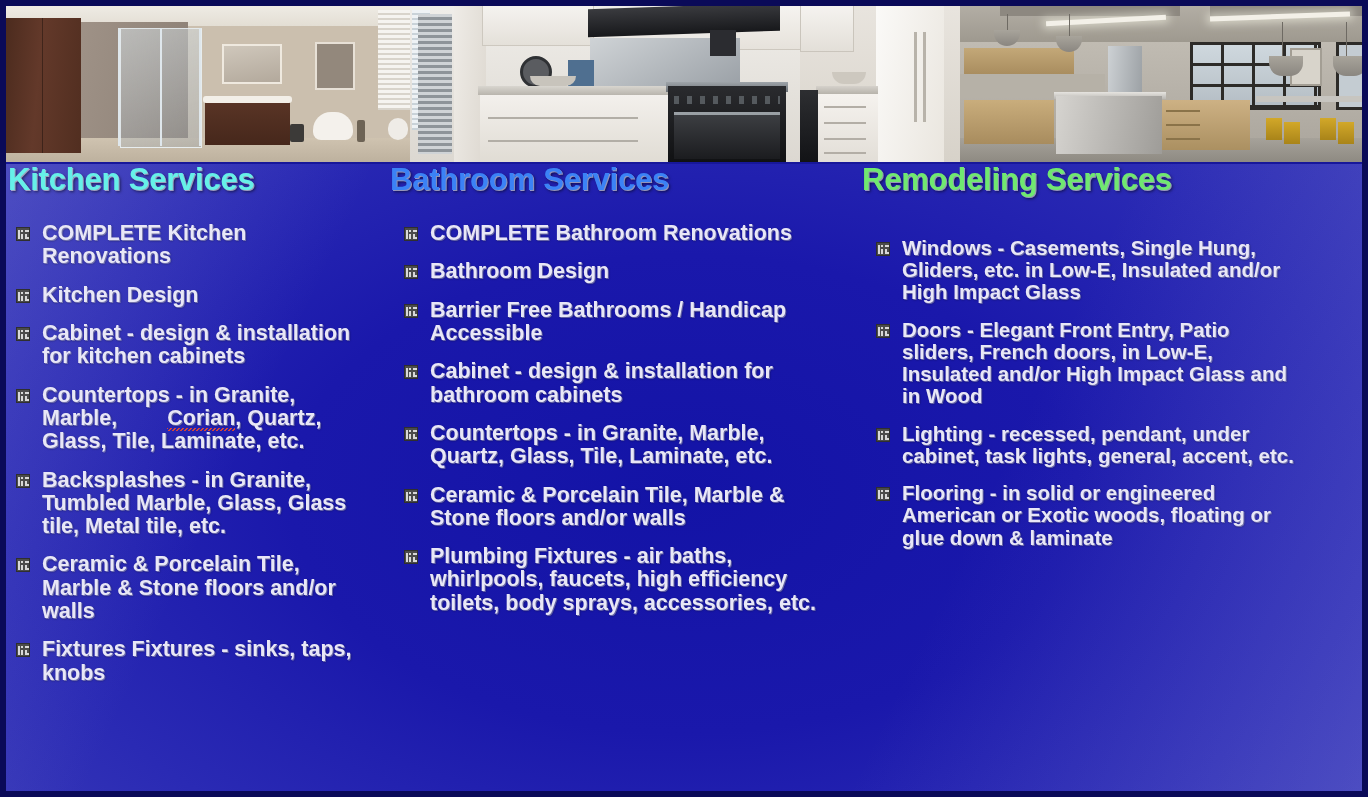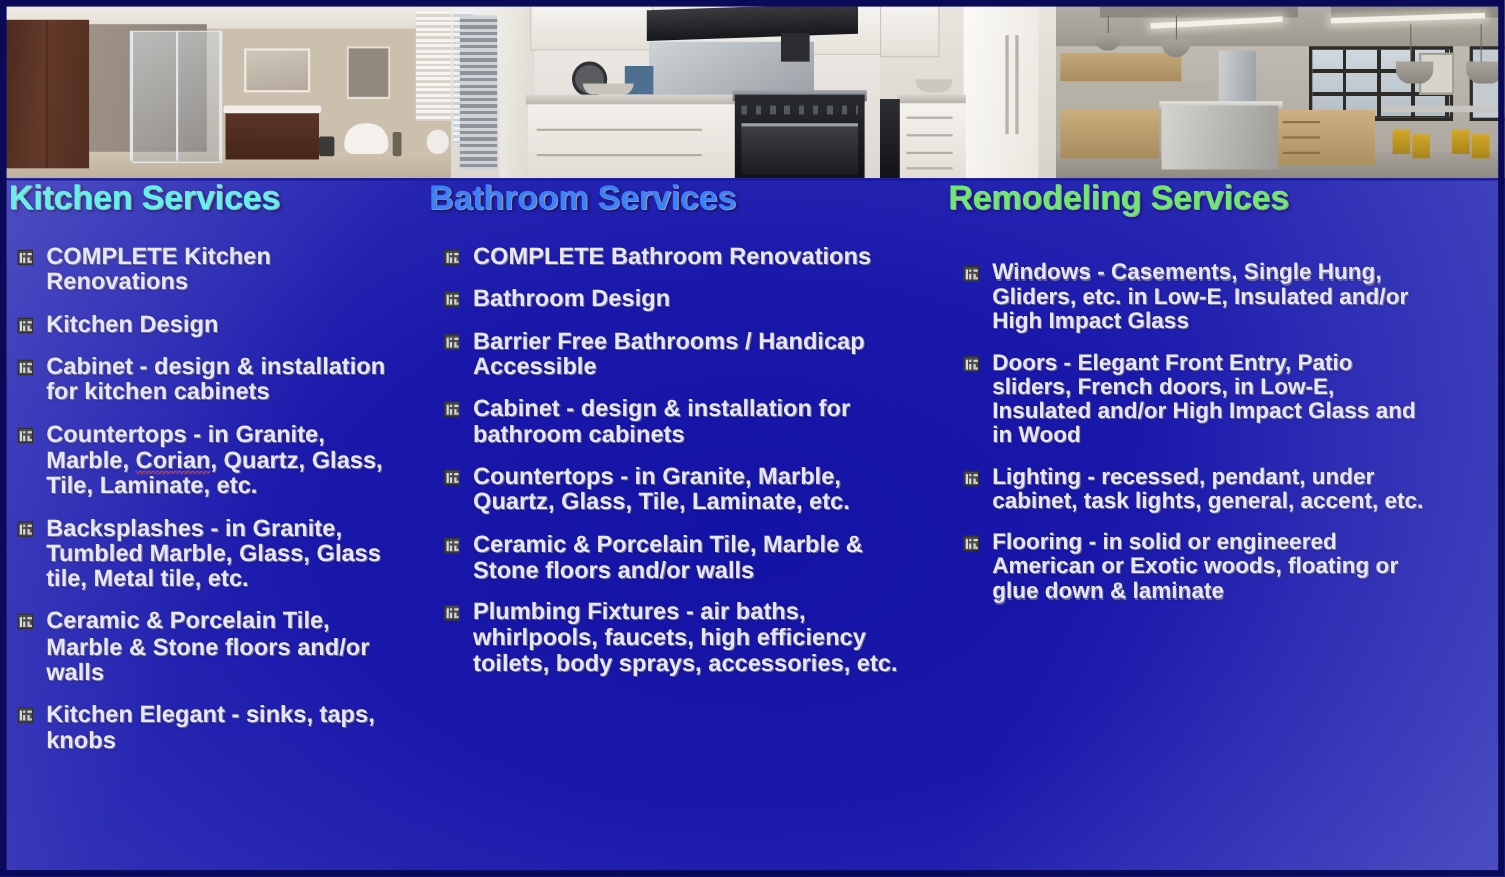--- a/index.html
+++ b/index.html
@@ -181,20 +181,21 @@
 
   
   .sq{
     position:relative;
     background-image:
       repeating-linear-gradient(135deg,#d4463c 0 1.2px,transparent 1.2px 2.6px);
     background-repeat:repeat-x;
     background-size:4px 3px;
     background-position:0 100%;
     padding-bottom:1px;
+    margin-left:44px;
   }
 </style>
 </head>
 <body>
 
 <div id="slide">
 
   <div class="bg"></div>
   <div class="bg-sheen"></div>
 
@@ -360,21 +361,21 @@
               <span class="b5"></span>
               <span class="b6"></span>
             </span><span><b>Ceramic &amp; Porcelain</b> Tile, Marble &amp; Stone floors and/or walls</span></li>
           <li class="item"><span class="bullet">
               <span class="b1"></span>
               <span class="b2"></span>
               <span class="b3"></span>
               <span class="b4"></span>
               <span class="b5"></span>
               <span class="b6"></span>
-            </span><span><b>Kitchen Elegant</b> - sinks, taps, knobs</span></li>
+            </span><span><b>Fixtures Fixtures</b> - sinks, taps, knobs</span></li>
         </ul>
     </div>
     <div class="col" id="c2">
       <ul class="list">
           <li class="item"><span class="bullet">
               <span class="b1"></span>
               <span class="b2"></span>
               <span class="b3"></span>
               <span class="b4"></span>
               <span class="b5"></span>

